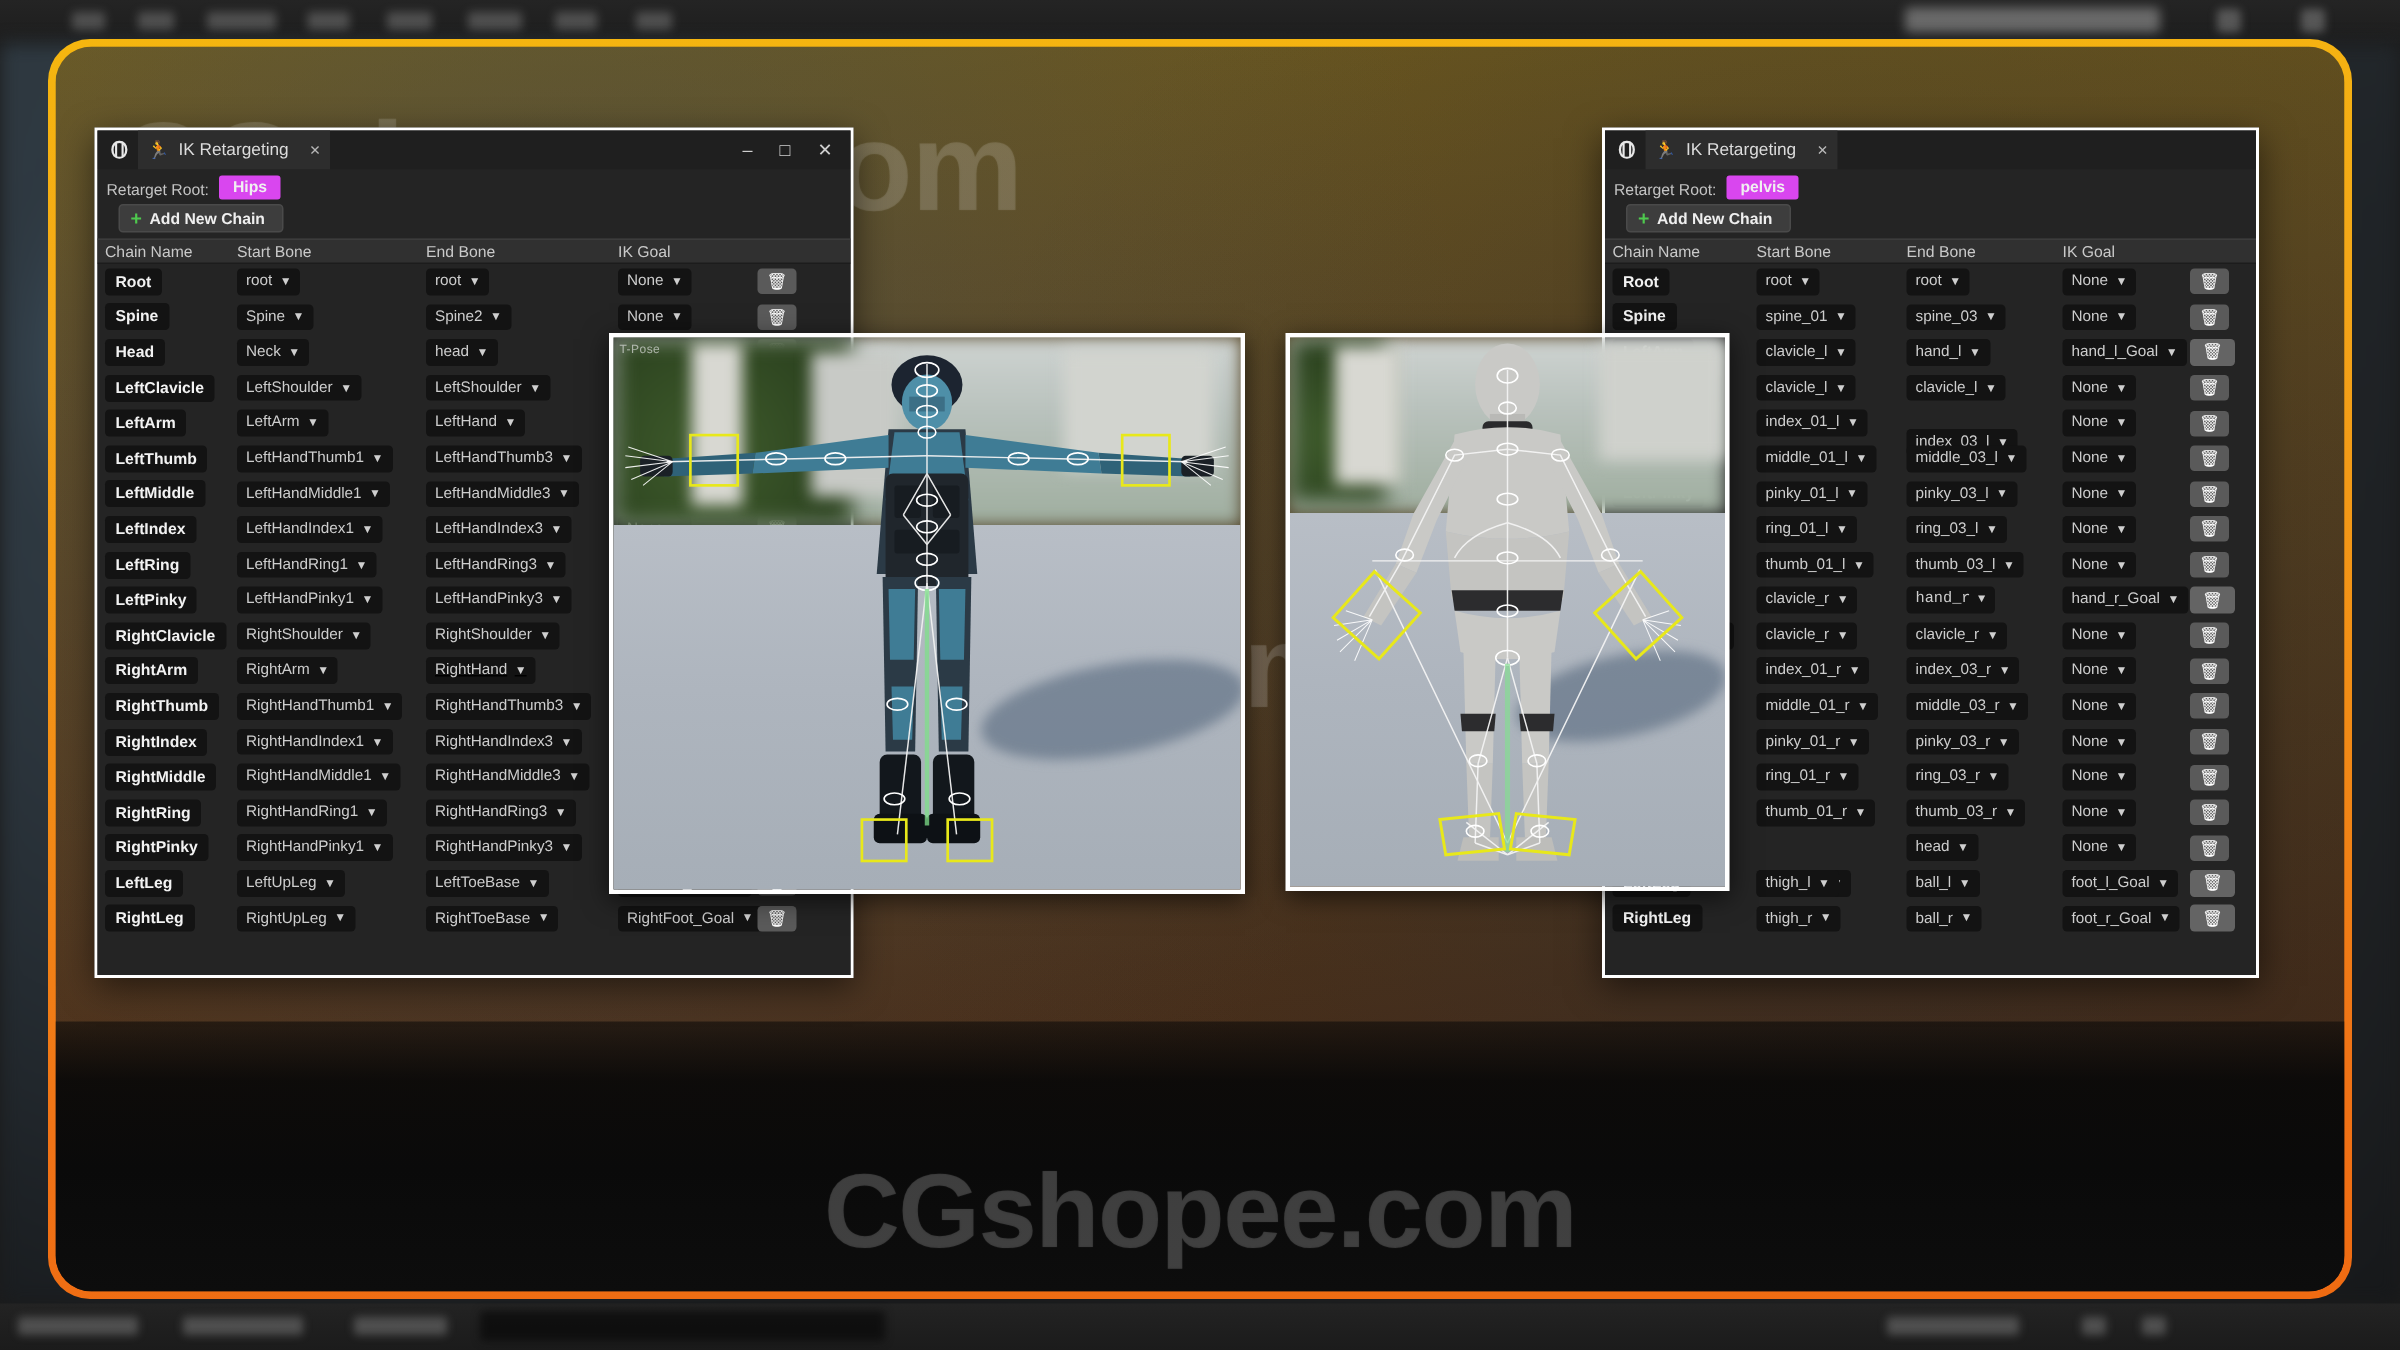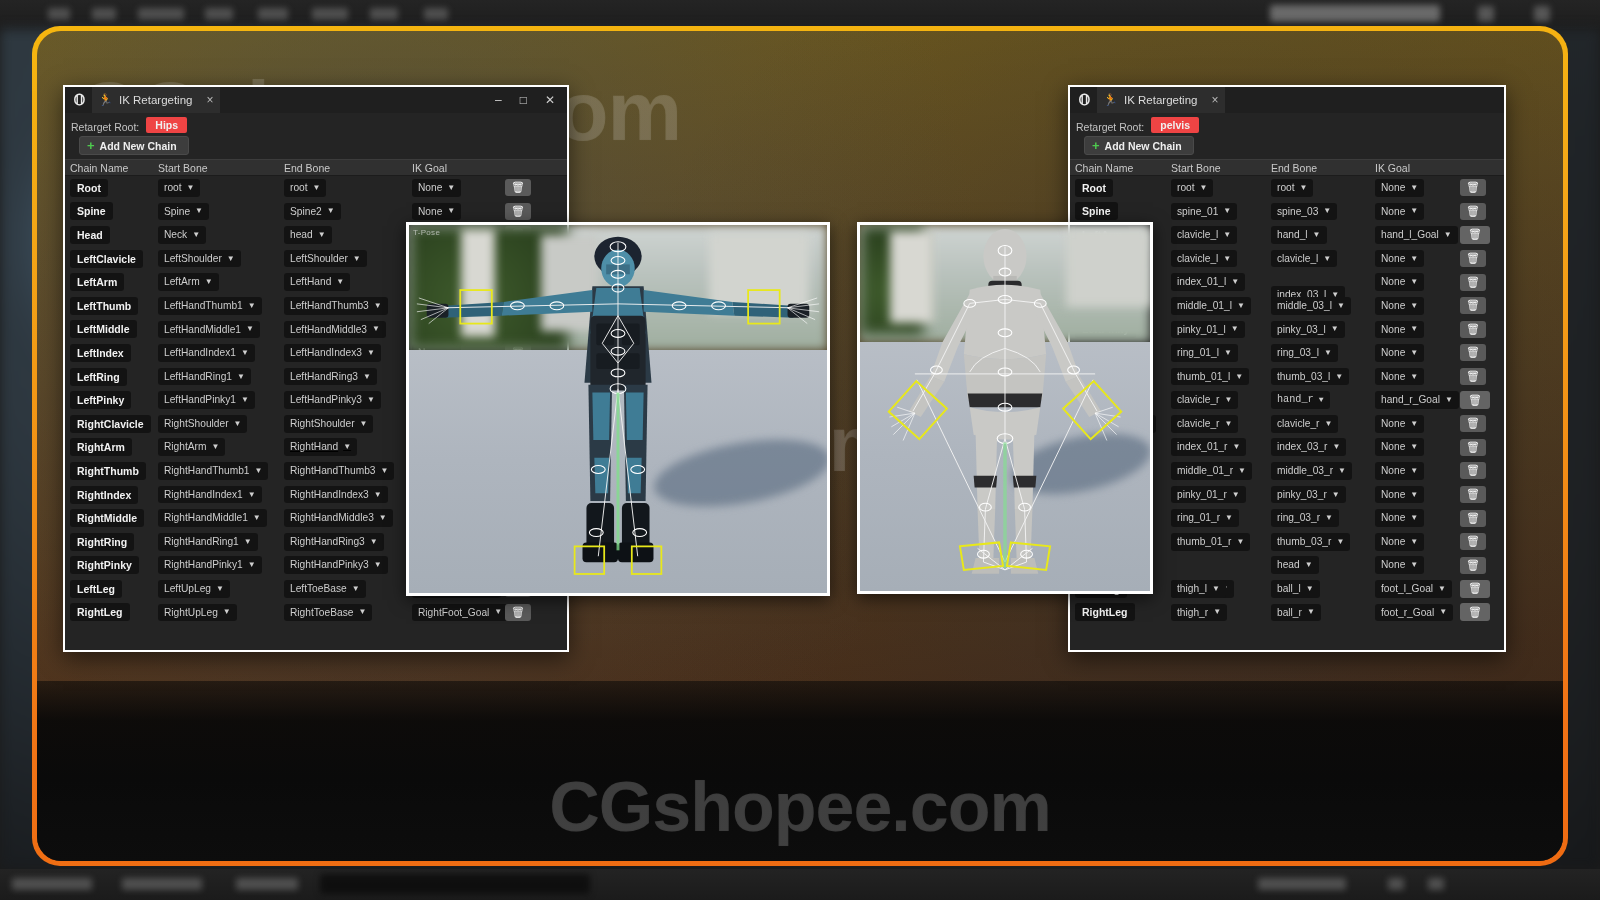--- a/index.html
+++ b/index.html
@@ -120,21 +120,21 @@
   .win-ctrls { margin-left: auto; display: flex; align-items: center; gap: 18px; padding-right: 12px; }
   .win-btn { color: #cfcfcf; font-size: 12px; line-height: 1; cursor: pointer; }
 
   .panel-body { position: relative; background: #242424; height: calc(100% - 26px); overflow: hidden; }
 
   .retarget-root-row {
     display: flex; align-items: flex-end; height: 20px; padding-left: 6px; gap: 7px;
   }
   .rr-label { color: #c3c3c3; font-size: 10.5px; }
   .rr-value {
-    background: #ef4444; color: #f0f0f0; font-size: 10.5px; font-weight: 700;
+    background: #d946ef; color: #f0f0f0; font-size: 10.5px; font-weight: 700;
     padding: 2px 9px; border-radius: 2px;
   }
 
   .add-chain-btn {
     margin: 3px 0 0 14px; display: inline-flex; align-items: center; gap: 5px;
     background: #3d3d3d; border: 1px solid #4a4a4a; border-radius: 3px;
     padding: 2px 11px 2px 7px; cursor: pointer;
   }
   .plus-icon { color: #4ec94e; font-size: 13px; font-weight: 700; line-height: 1; }
   .add-chain-btn .lbl { color: #efefef; font-size: 10.5px; font-weight: 700; }

